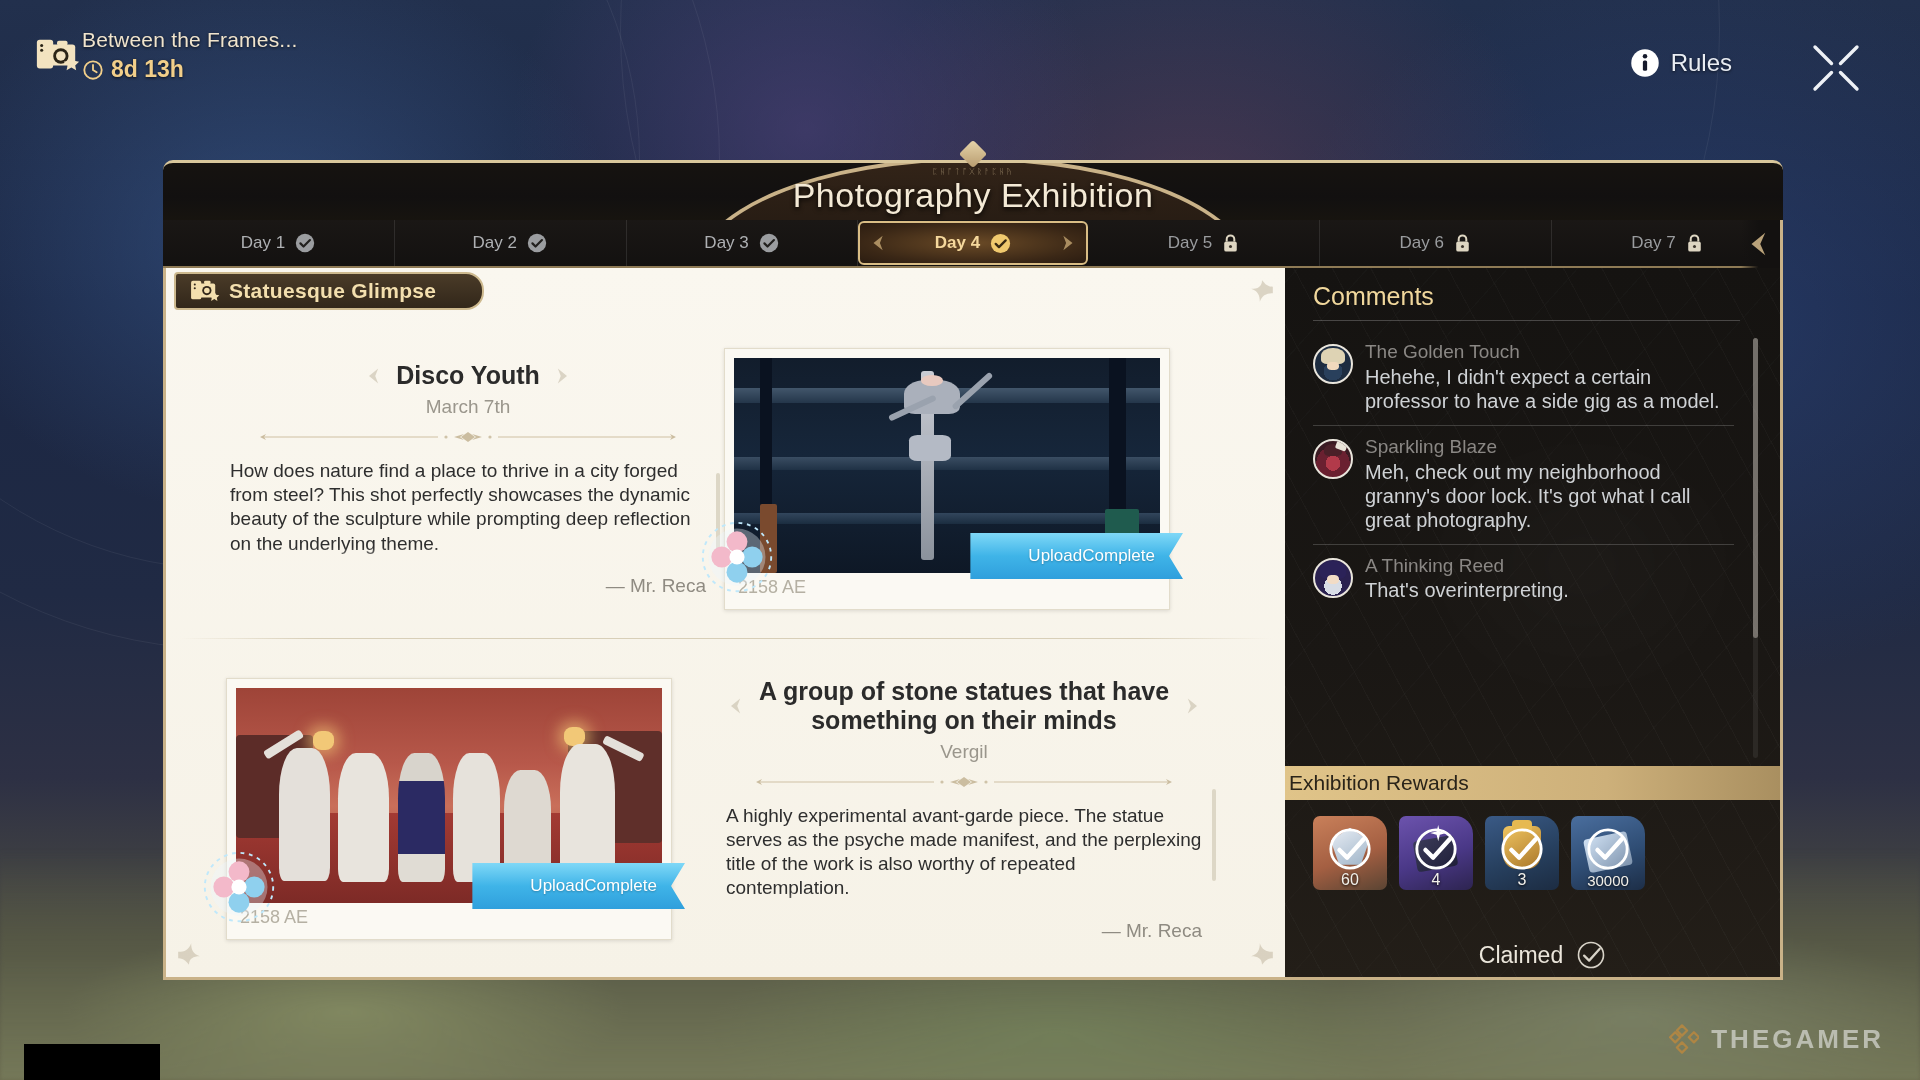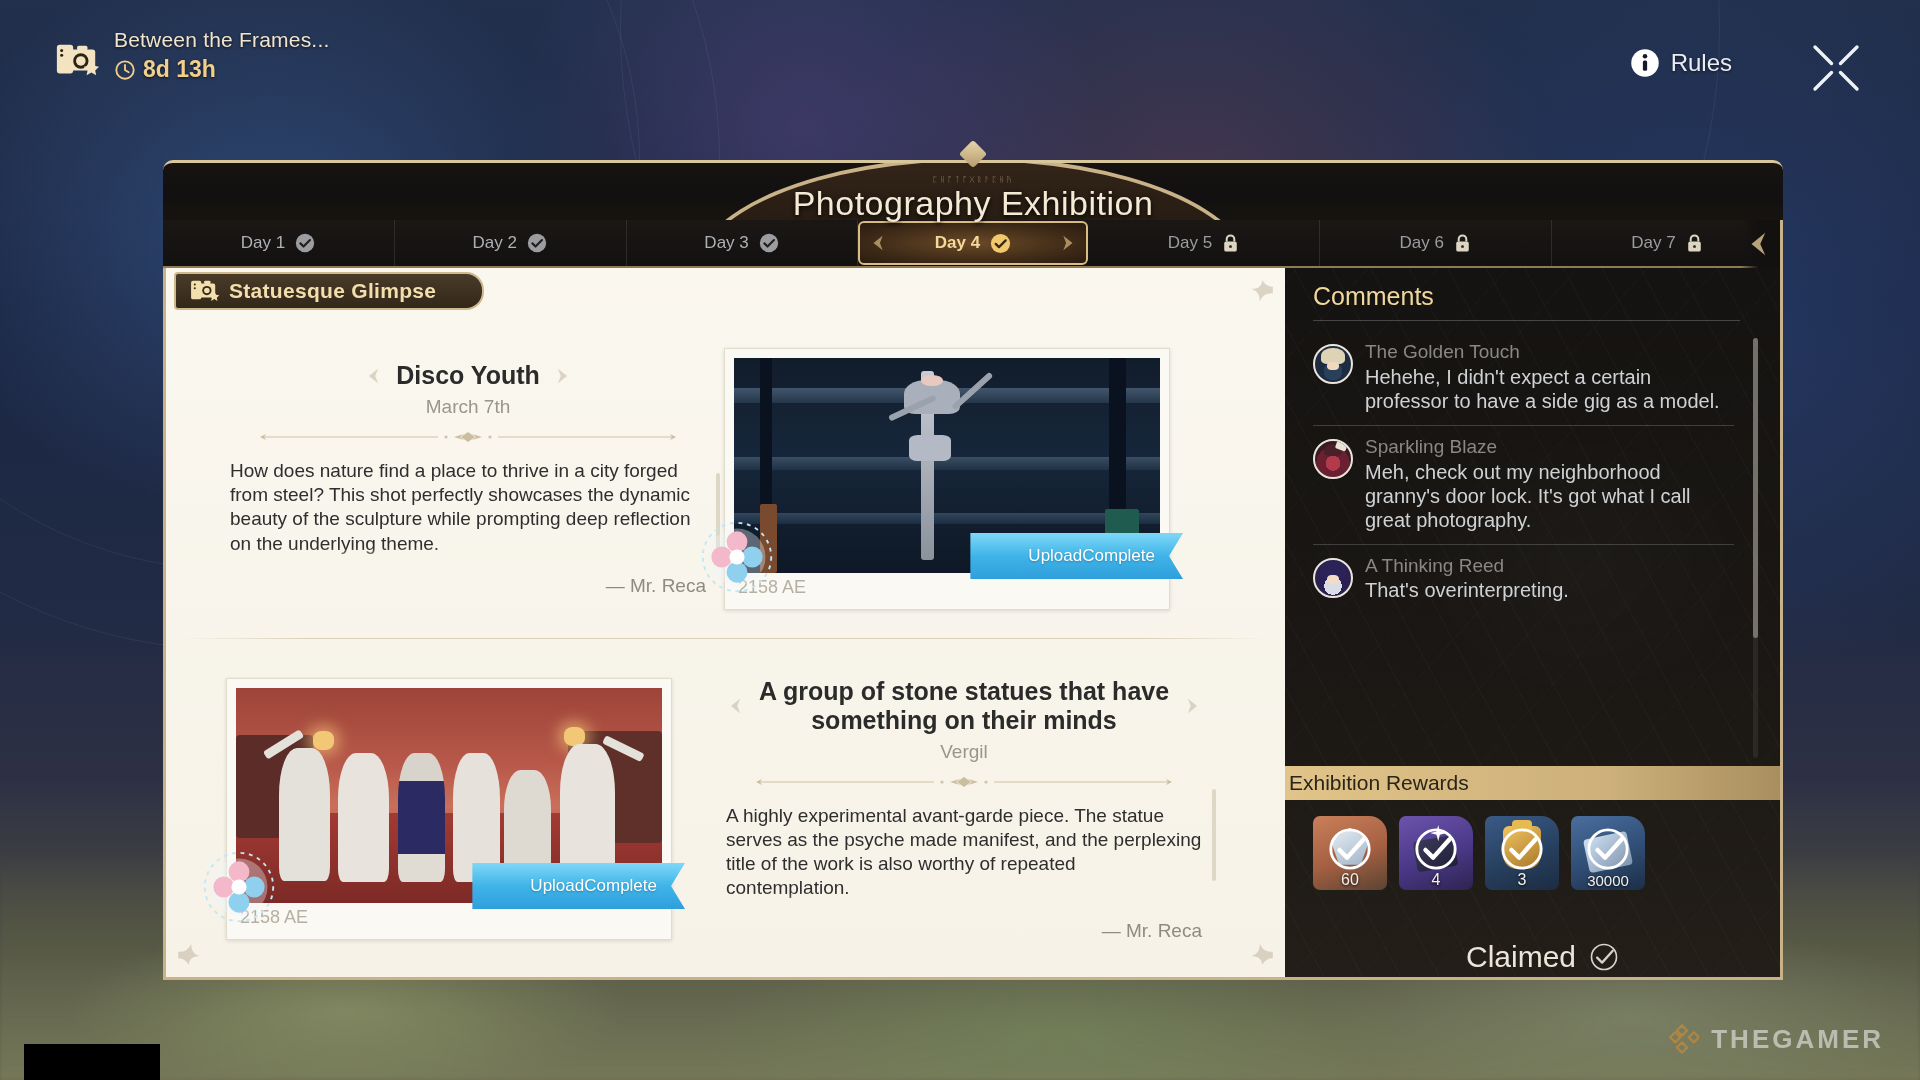--- a/index.html
+++ b/index.html
@@ -25,21 +25,21 @@
     background:
       radial-gradient(ellipse 400px 120px at 18% 70%, rgba(150,160,110,.55), transparent 70%),
       radial-gradient(ellipse 500px 140px at 55% 80%, rgba(120,140,95,.5), transparent 70%),
       radial-gradient(ellipse 450px 130px at 85% 72%, rgba(140,150,120,.45), transparent 70%),
       linear-gradient(180deg, rgba(60,62,55,0) 0%, rgba(92,95,72,.7) 45%, rgba(118,122,90,.9) 100%);
     filter: blur(2px);
   }
   .bgswirl { position:absolute; border: 1px solid rgba(255,255,255,.06); border-radius: 50%; }
 
   
-  #event-info { position: absolute; left: 54px; top: 28px; display: flex; gap: 14px; align-items: flex-end; }
+  #event-info { position: absolute; left: 34px; top: 28px; display: flex; gap: 2px; align-items: flex-start; }
   #event-icon { width: 46px; height: 46px; margin-top: 4px; flex: none; }
   #event-texts { display: flex; flex-direction: column; gap: 4px; }
   #event-title { font-size: 21px; color: #f0e4cd; letter-spacing: .2px; text-shadow: 0 1px 3px rgba(0,0,0,.7); }
   #event-timer-row { display: flex; align-items: center; gap: 7px; }
   #event-timer { font-size: 23px; font-weight: bold; color: #f2cf8a; text-shadow: 0 1px 3px rgba(0,0,0,.7); }
 
   
   #rules-btn { position: absolute; right: 188px; top: 48px; display: flex; align-items: center; gap: 11px; cursor: pointer; }
   #rules-label { font-size: 24px; color: #e9edf3; text-shadow: 0 1px 3px rgba(0,0,0,.6); }
   #close-btn { position: absolute; right: 58px; top: 42px; width: 52px; height: 52px; cursor: pointer; }
@@ -59,21 +59,21 @@
   #header-arc {
     position: absolute; left: 50%; top: -6px; transform: translateX(-50%);
     width: 560px; height: 118px;
     border-radius: 50% 50% 0 0 / 100% 100% 0 0;
     border: 4px solid #c9b288;
     border-bottom: none;
     background: linear-gradient(180deg, rgba(54,38,25,.9), rgba(30,22,16,.95));
   }
   #title-plate {
     position: absolute; left: 50%; top: 0px; transform: translateX(-50%);
-    width: 520px; text-align: center; padding-top: 14px; z-index: 4;
+    width: 520px; text-align: center; padding-top: 6px; z-index: 4;
   }
   #title-sub {
     font-size: 9px; letter-spacing: 2px; color: #a79372; opacity: .8;
     font-family: "DejaVu Serif", serif; transform: scaleY(.85);
   }
   #title-main {
     font-size: 34px; color: #f4ead6; letter-spacing: .5px;
     text-shadow: 0 2px 5px rgba(0,0,0,.9);
   }
   #title-diamond {
@@ -242,21 +242,21 @@
   .reward-count {
     position: absolute; left: 0; right: 0; bottom: 1px; text-align: center;
     font-size: 16px; color: #f2f0ea; text-shadow: 0 1px 3px rgba(0,0,0,.9);
   }
   .reward-count.wide { font-size: 15px; }
   .reward-check { position: absolute; left: 50%; top: 44%; transform: translate(-50%,-50%); width: 46px; height: 46px; }
   #claimed-row {
     position: absolute; left: 0; right: 0; top: 672px; display: flex; align-items: center;
     justify-content: center; gap: 13px;
   }
-  #claimed-label { font-size: 30px; color: #ebe6db; margin-left: 20px; }
+  #claimed-label { font-size: 23px; color: #ebe6db; margin-left: 20px; }
 
   
   #watermark {
     position: absolute; right: 36px; bottom: 24px; display: flex; align-items: center; gap: 12px;
     opacity: .72;
   }
   #watermark-text { font-size: 26px; letter-spacing: 3px; color: #d7d8d2; font-weight: bold; }
   #black-box { position: absolute; left: 24px; bottom: 0; width: 136px; height: 36px; background: #000; }
 </style>
 </head>

